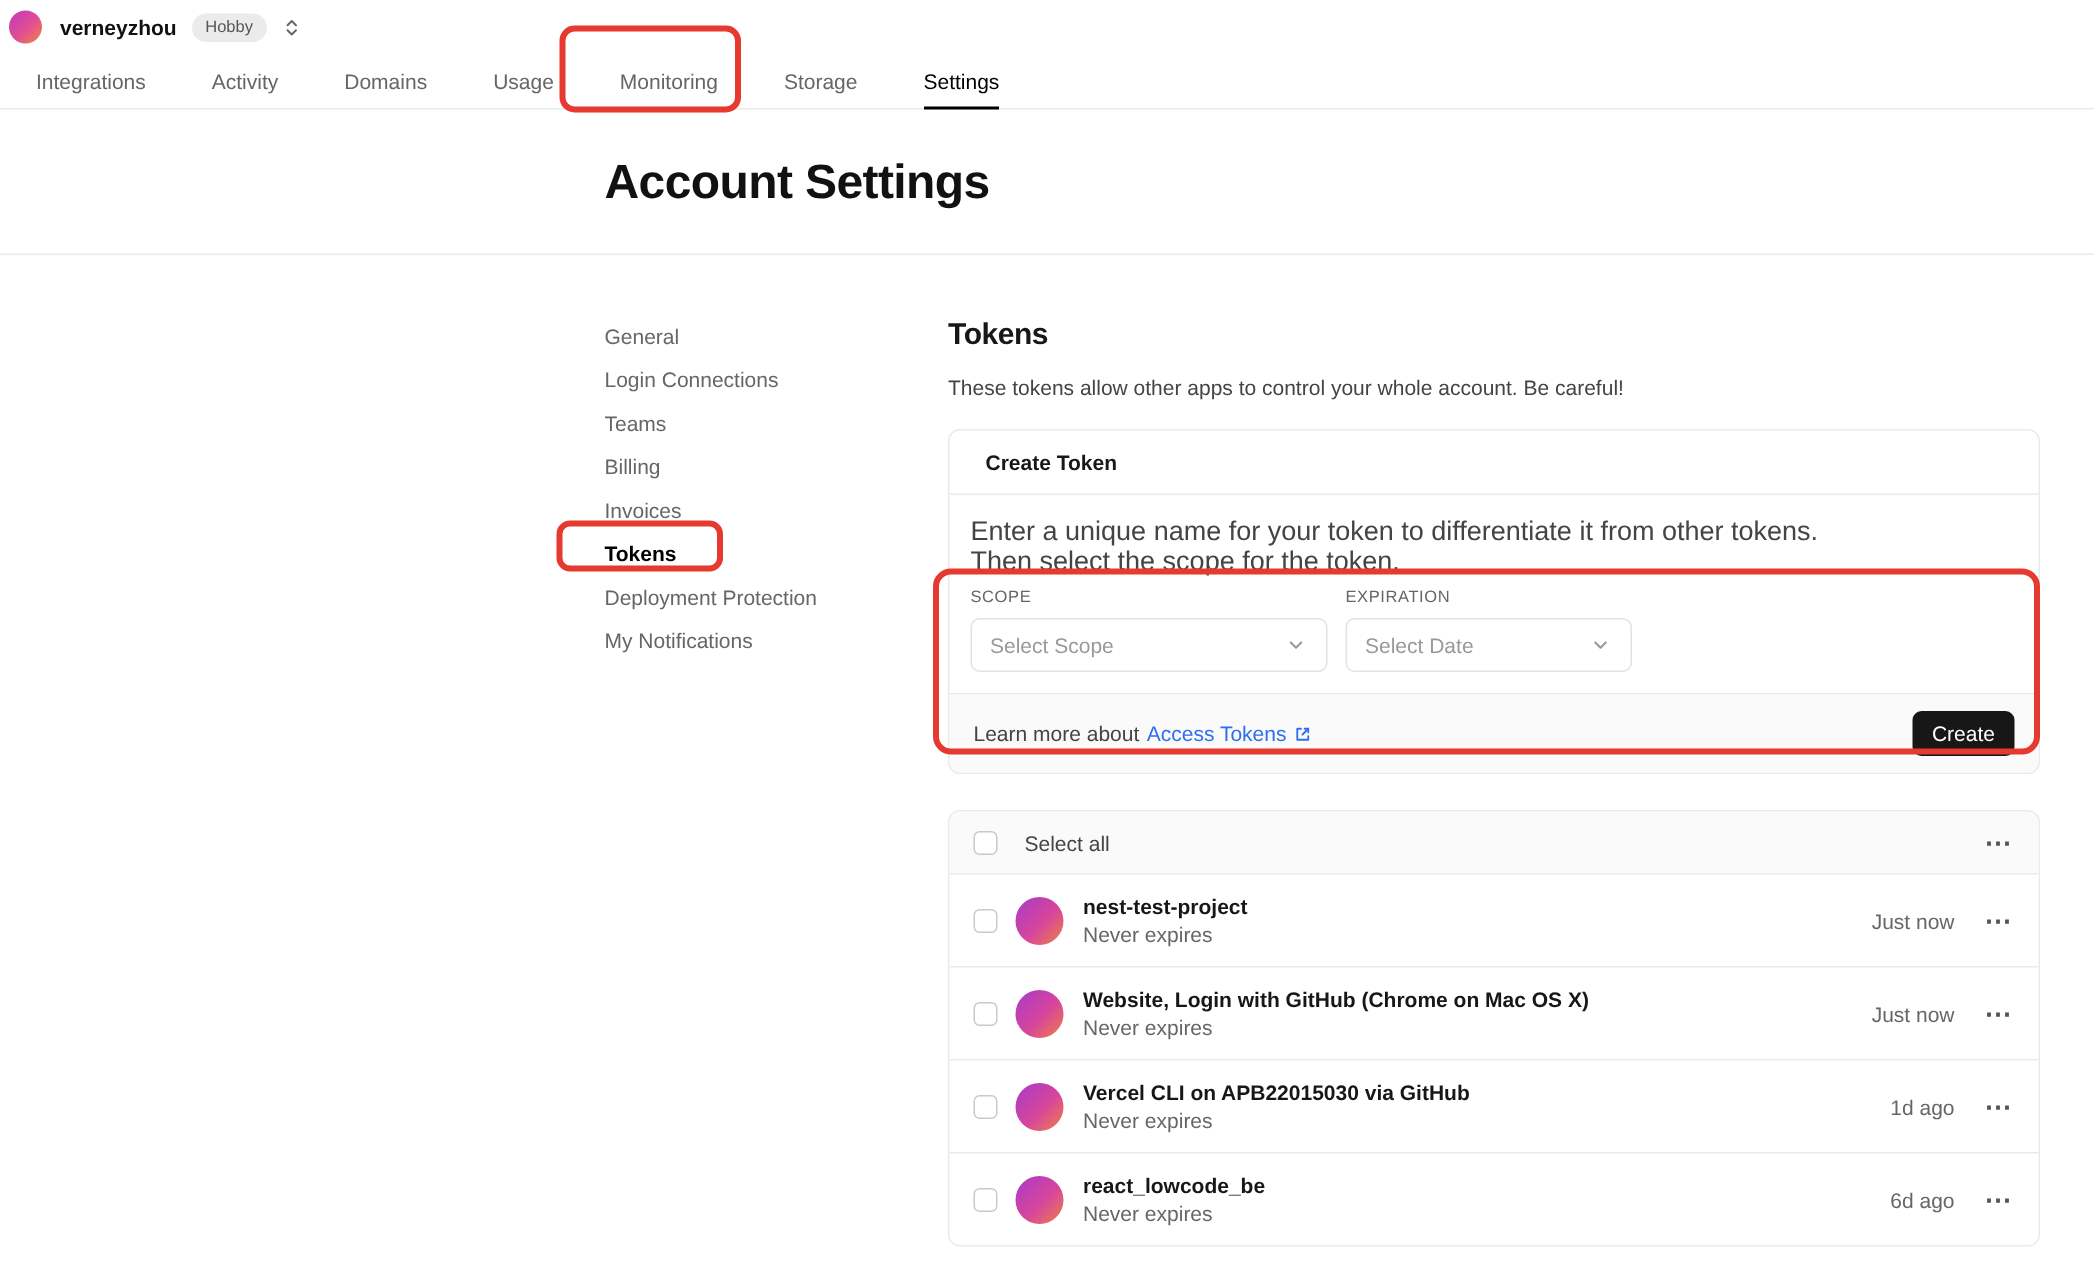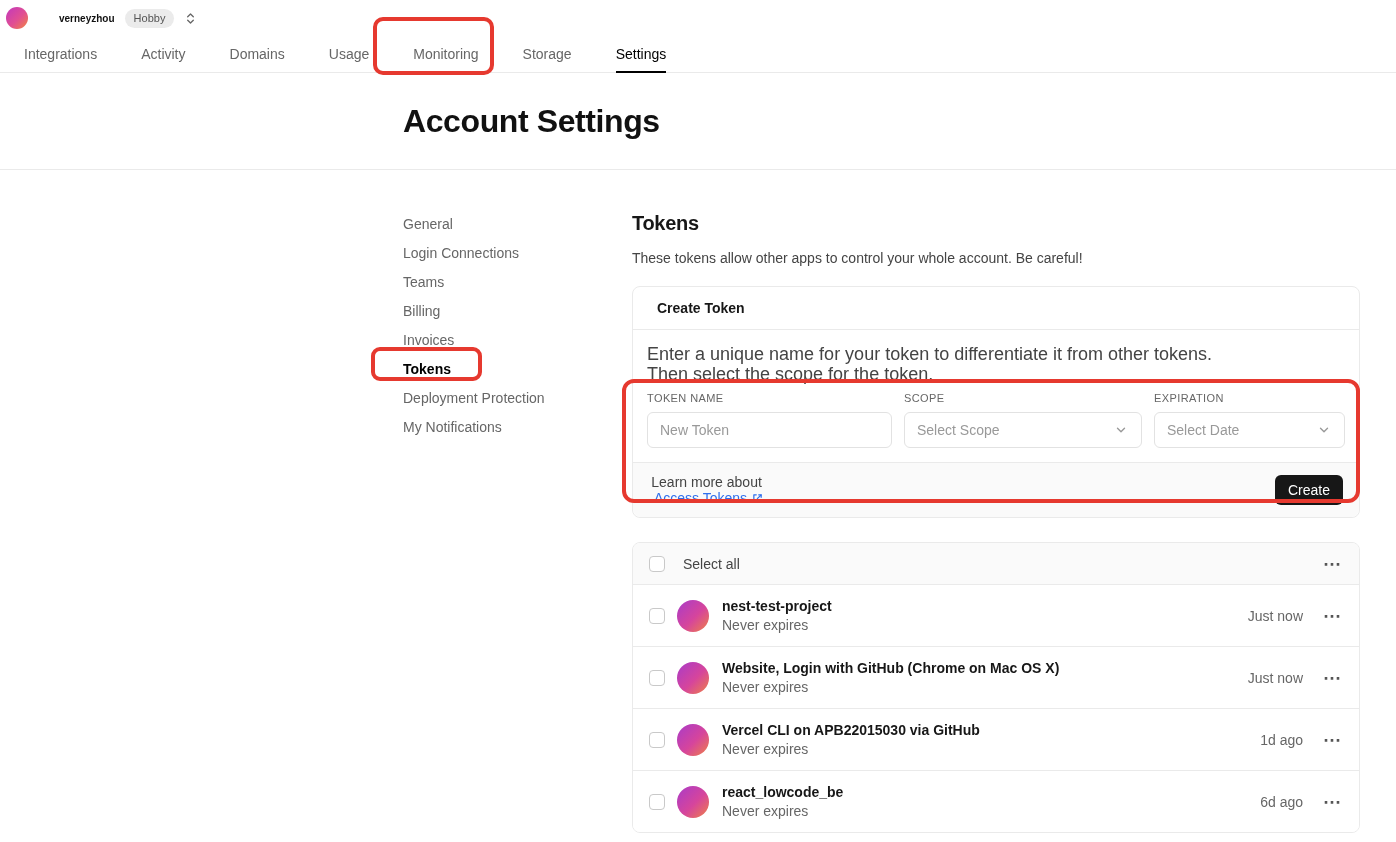--- a/index.html
+++ b/index.html
@@ -11,21 +11,21 @@
     -webkit-font-smoothing:antialiased;
   }
 
   
   .topbar { display:flex; align-items:center; height:36px; padding-left:18px; }
   .logo-avatar {
     width:22px; height:22px; border-radius:50%; flex:none;
     background:linear-gradient(135deg,#c238bd 0%,#e14f92 55%,#f2853f 100%);
     margin-left:-12px; margin-right:12px;
   }
-  .account-name { font-size:10px; font-weight:700; color:#111;margin-left:19px; }
+  .account-name { font-size:14px; font-weight:700; color:#111; }
   .plan-badge {
     margin-left:10px; background:#ebebeb; color:#555; font-size:11px;
     padding:3px 9px; border-radius:11px; line-height:13px;
   }
   .switcher { margin-left:9px; display:flex; align-items:center; cursor:pointer; }
 
   
   .tabbar {
     display:flex; align-items:stretch; height:37px;
     border-bottom:1px solid #eaeaea; padding-left:24px; gap:44px;
@@ -63,21 +63,21 @@
   .text-input::placeholder { color:#999; }
   .select { display:flex; align-items:center; justify-content:space-between; cursor:pointer; }
   .select .ph { color:#999; }
   .f-token { width:245px; flex:none; }
   .f-scope { width:238px; flex:none; }
   .f-exp   { width:191px; flex:none; }
   .card-footer {
     border-top:1px solid #eaeaea; background:#fafafa; border-radius:0 0 8px 8px;
     padding:11px 16px; display:flex; align-items:center; justify-content:space-between;
   }
-  .learn { font-size:14px; color:#444; display:flex; align-items:center;flex-direction:column; }
+  .learn { font-size:14px; color:#444; display:flex; align-items:center; }
   .learn .link { color:#2f6fed; margin-left:5px; cursor:pointer; display:inline-flex; align-items:center; }
   .learn .link svg { margin-left:4px; }
   .btn-create {
     background:#171717; color:#fff; font-size:14px; font-weight:500;
     padding:7px 13px; border:none; border-radius:6px; cursor:pointer; font-family:inherit;
   }
 
   
   .list { margin-top:24px; border:1px solid #eaeaea; border-radius:8px; overflow:hidden; background:#fff; }
   .list-header { background:#fafafa; height:41px; display:flex; align-items:center; padding:0 16px; }
@@ -153,24 +153,20 @@
       <div class="section-desc">These tokens allow other apps to control your whole account. Be careful!</div>
 
       <div class="card">
         <div class="card-header">Create Token</div>
         <div class="card-body">
           <div class="card-desc">
             <div>Enter a unique name for your token to differentiate it from other tokens.</div>
             <div>Then select the scope for the token.</div>
           </div>
           <div class="form-row">
-            <div class="f-token">
-              <div class="field-label">TOKEN NAME</div>
-              <input class="text-input" type="text" placeholder="New Token" style="">
-            </div>
             <div class="f-scope">
               <div class="field-label">SCOPE</div>
               <div class="select">
                 <span class="ph">Select Scope</span>
                 <span class="icon">
                   <svg width="16" height="16" viewBox="0 0 16 16">
                       <path d="M4.5 6.3L8 9.8l3.5-3.5" stroke="#999" fill="none" stroke-width="1.4" stroke-linecap="round" stroke-linejoin="round"></path>
                     </svg>
                 </span>
               </div>

